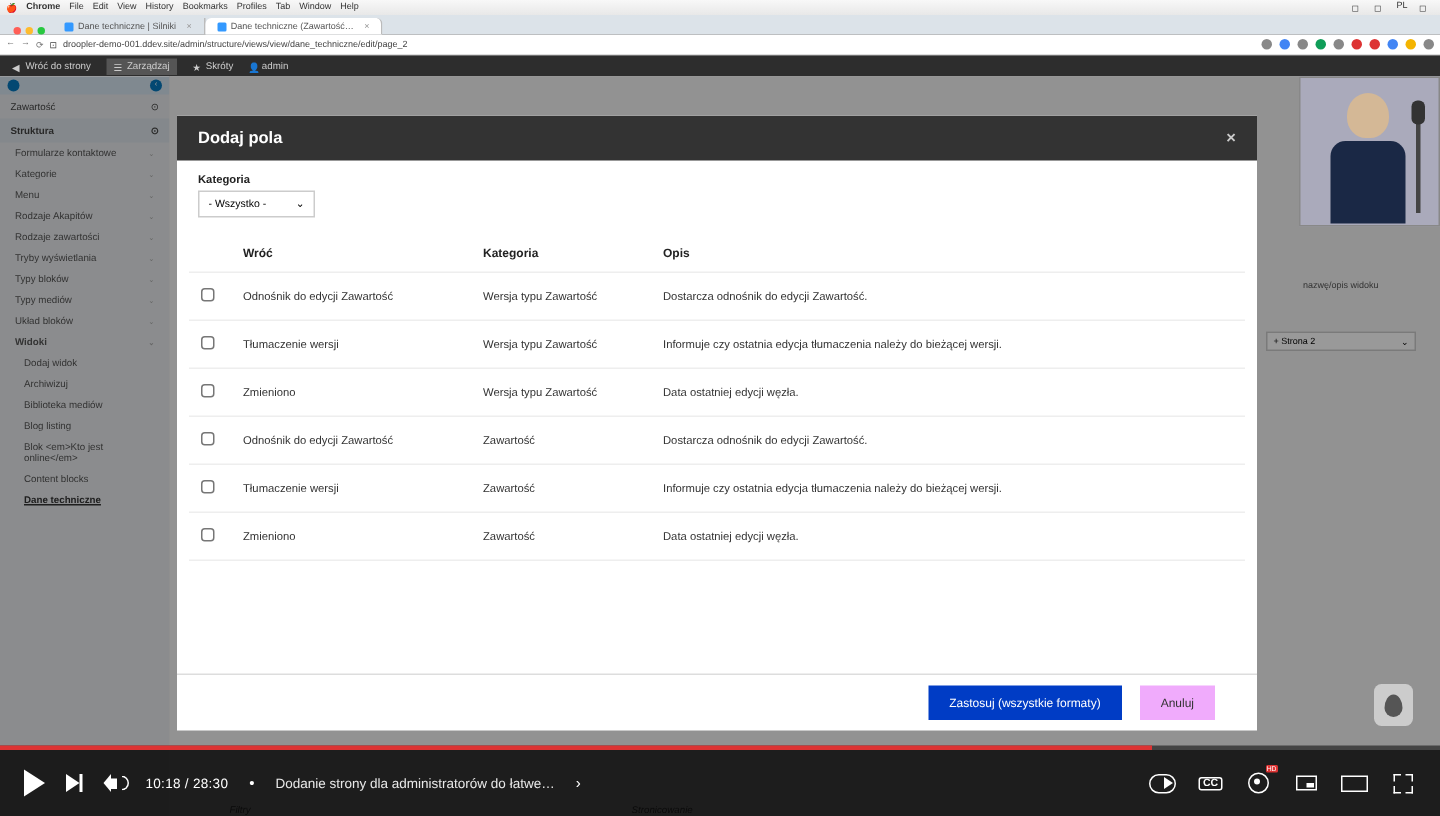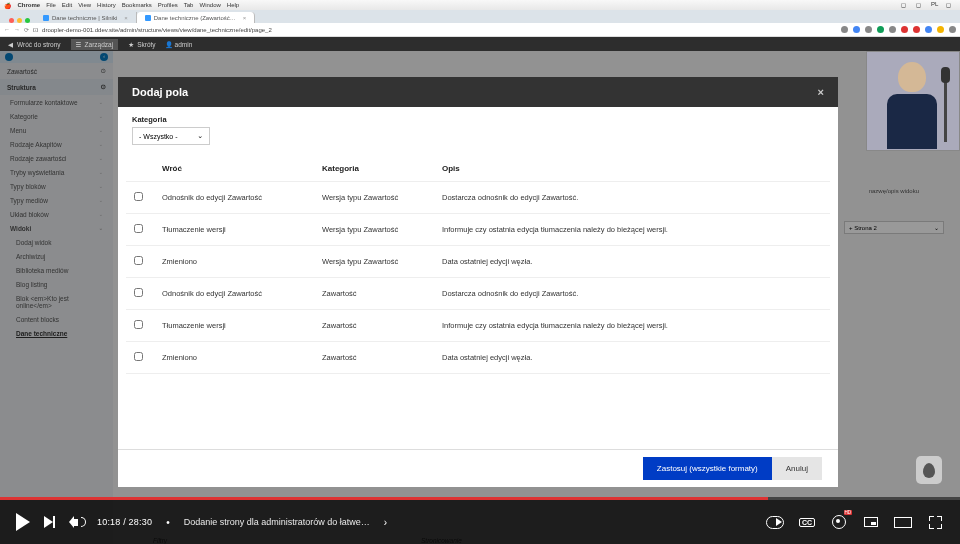--- a/index.html
+++ b/index.html
@@ -53,23 +53,23 @@
 .search-box{width:210px;height:18px;border:1.5px solid #26a769;background:#fff;font-size:7.5px;padding:0 6px;display:flex;align-items:center;outline:none}
 .search-box input{border:none;outline:none;width:100%;font-size:7.5px}
 .modal-table{margin:3px 8px 0 8px;background:#fff}
 .mt-head{display:flex;padding:8px 8px;font-size:8px;font-weight:bold;color:#222;border-bottom:1px solid #eee}
 .mt-row{display:flex;padding:10px 8px;font-size:7.5px;color:#333;border-bottom:1px solid #eee;align-items:center}
 .col-chk{width:28px}
 .col-chk input{width:9px;height:9px}
 .col-title{width:160px}
 .col-cat{width:120px}
 .col-desc{flex:1}
-.modal-footer{position:absolute;bottom:0;left:0;right:0;height:38px;border-top:1px solid #ddd;display:flex;justify-content:flex-end;align-items:center;padding:0 16px;gap:0}
+.modal-footer{position:absolute;bottom:0;left:0;right:0;height:38px;border-top:1px solid #ddd;display:flex;justify-content:flex-end;align-items:center;padding:0 28px;gap:12px}
 .btn-primary{background:#003cc5;color:#fff;padding:7px 14px;font-size:8px;border:none;cursor:pointer}
-.btn-secondary{background:#e5e5e5;color:#333;padding:7px 14px;font-size:8px;border:none;cursor:pointer}
+.btn-secondary{background:#f0abfc;color:#333;padding:7px 14px;font-size:8px;border:none;cursor:pointer}
 .webcam{position:absolute;top:0;right:0;width:94px;height:100px;background:#aab;border:1px solid #888;overflow:hidden}
 .webcam-person{position:absolute;left:20px;top:10px;width:50px;height:90px}
 .webcam-head{width:28px;height:30px;background:#d4b896;border-radius:50% 50% 45% 45%;margin:0 auto}
 .webcam-body{width:50px;height:55px;background:#1a2845;border-radius:10px 10px 0 0;margin-top:2px}
 .mic-stand{position:absolute;right:12px;top:20px;width:3px;height:70px;background:#444}
 .mic-head{position:absolute;right:9px;top:15px;width:9px;height:16px;background:#333;border-radius:4px}
 .logo-overlay{position:absolute;right:18px;bottom:60px;width:26px;height:28px;background:#ccc;border-radius:5px;display:flex;align-items:center;justify-content:center}
 .logo-drop{width:12px;height:15px;background:#555;border-radius:50% 50% 50% 50% / 60% 60% 40% 40%}
 .progress{position:absolute;bottom:44px;left:0;right:0;height:3px;background:#444}
 .progress-red{height:100%;width:80%;background:#d33}

